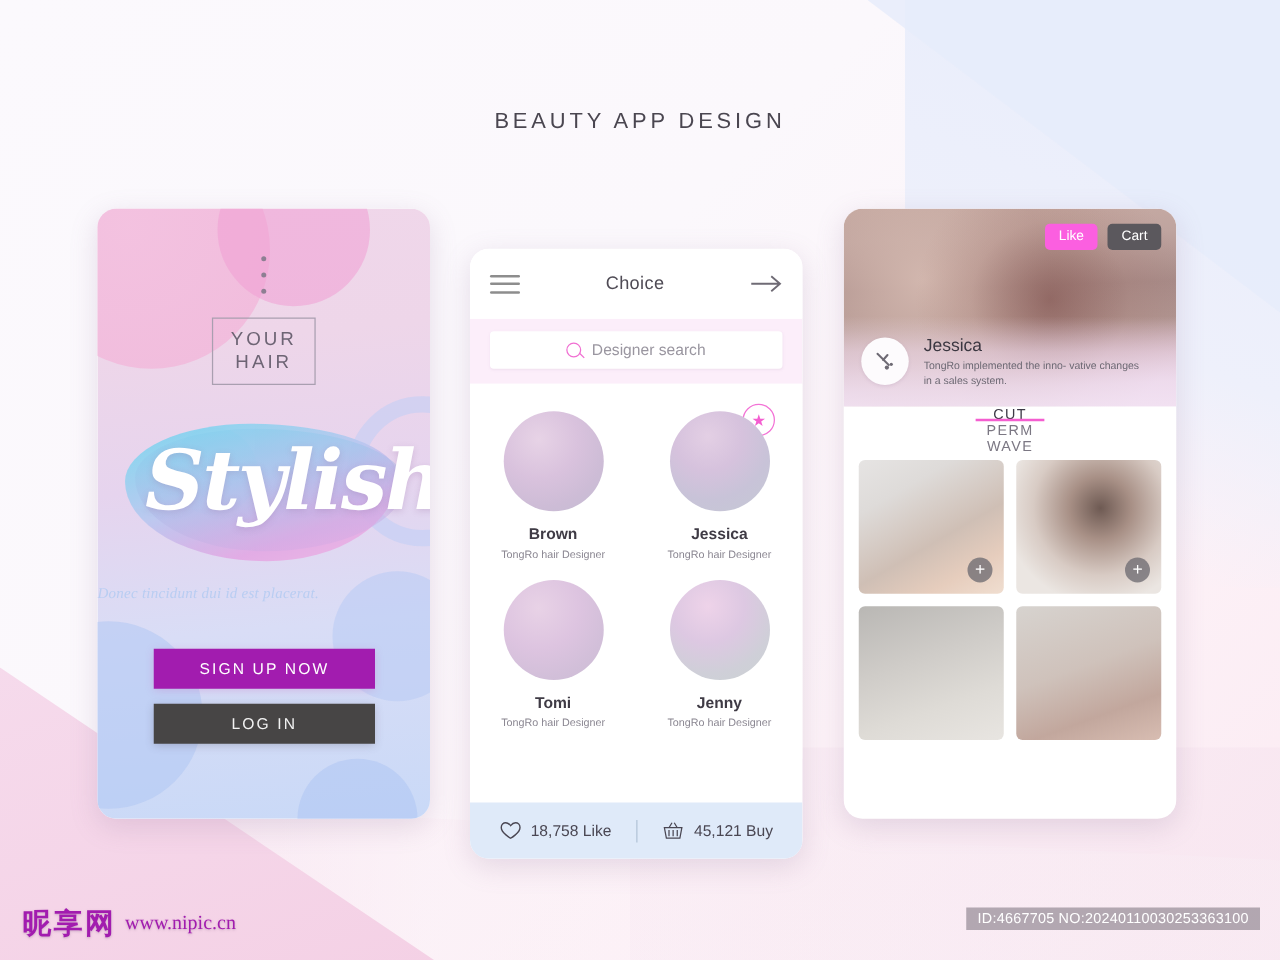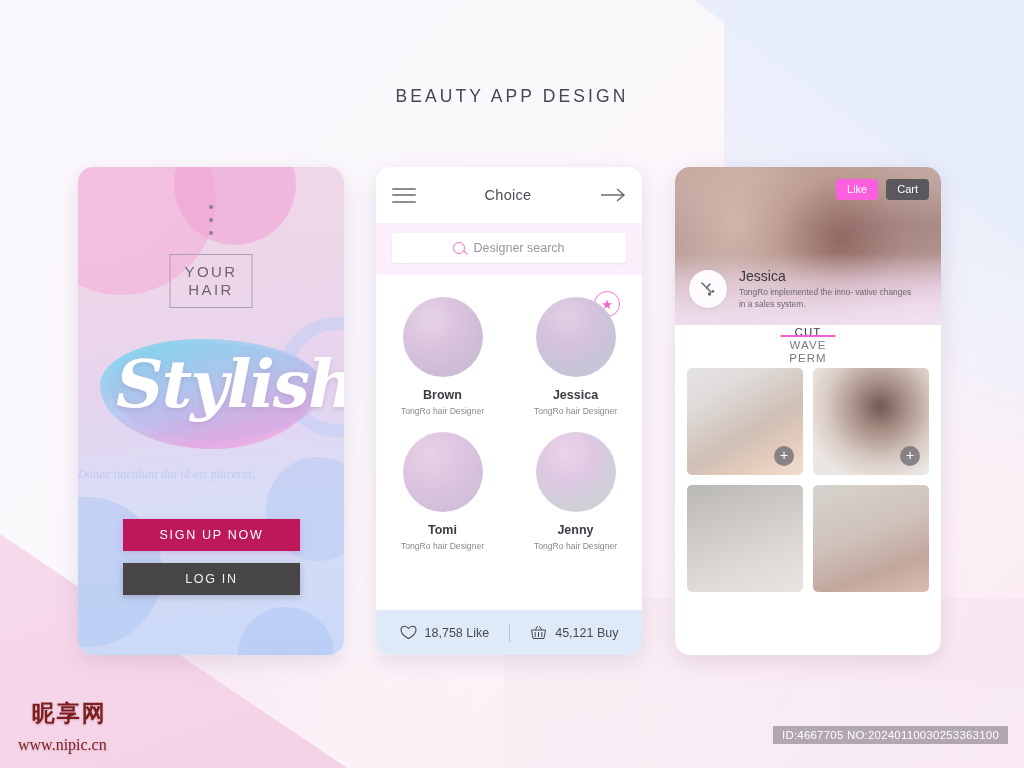--- a/index.html
+++ b/index.html
@@ -50,21 +50,21 @@
   }
 
   
   .phone{
     position:absolute; top:167px; width:266px; height:488px;
     border-radius:15px; overflow:hidden;
     box-shadow:0 6px 22px rgba(140,110,150,.20);
     background:#fff;
   }
   #phone1{ left:78px; }
-  #phone2{ left:376px; }
+  #phone2{ left:376px;margin-top:32px; }
   #phone3{ left:675px; }
 
   
   .p1-bg{ position:absolute; inset:0;
     background:linear-gradient(175deg,#f0d7ea 0%,#eed6e9 22%,#e6d4ee 45%,#d9ddf6 68%,#c9d9f7 100%);
   }
   .blob{ position:absolute; border-radius:50%; }
   .b1{ width:190px; height:190px; left:-52px; top:-62px;
        background:radial-gradient(circle at 40% 40%,#f4bede,#f1b7da); opacity:.85; }
   .b2{ width:122px; height:122px; left:96px; top:-44px;
@@ -111,21 +111,21 @@
     text-shadow:0 2px 5px rgba(160,120,170,.30);
     margin-left:24px;
   }
   .tagline{
     position:absolute; left:0; width:100%; top:300px; text-align:left;
     font-family:"Liberation Serif", serif; font-style:italic;
     font-size:12px; color:#b9cdf2; letter-spacing:.2px;
   }
   .btn-primary{
     position:absolute; left:45px; top:352px; width:177px; height:32px;
-    background:#be185d; color:#fff; border:0;
+    background:#a21caf; color:#fff; border:0;
     font-size:12.5px; letter-spacing:1.7px;
     display:flex; align-items:center; justify-content:center;
     box-shadow:0 2px 7px rgba(200,90,180,.28); cursor:pointer;
   }
   .btn-dark{
     position:absolute; left:45px; top:396px; width:177px; height:32px;
     background:#474545; color:#f2f2f2; border:0;
     font-size:12.5px; letter-spacing:1.7px;
     display:flex; align-items:center; justify-content:center;
     box-shadow:0 2px 7px rgba(90,80,95,.3); cursor:pointer;
@@ -228,24 +228,23 @@
   .thumb.t3{ background:linear-gradient(160deg,#b9b7b4 0%,#cfccc8 40%,#dedbd6 70%,#e8e5e1 100%); }
   .thumb.t4{ background:linear-gradient(160deg,#d7d3cf 0%,#cfc2bb 45%,#c2a79d 75%,#d8bdb2 100%); }
   .plus{
     position:absolute; right:9px; bottom:9px; width:20px; height:20px; border-radius:50%;
     background:rgba(110,108,114,.78); color:#fff; font-size:14px; line-height:19px;
     text-align:center; cursor:pointer;
   }
 
   
   .wm-logo{
-    position:absolute; left:18px; bottom:14px; display:flex; align-items:flex-end; gap:7px;
-    color:#7f1d1d; text-shadow:0 1px 2px rgba(150,110,150,.45);
+    position:absolute; left:18px; bottom:14px; display:flex; align-items:center; gap:7px;
+    color:#a21caf; text-shadow:0 1px 2px rgba(150,110,150,.45);
     pointer-events:none;
-    flex-direction:column;
   }
   .wm-cn{ font-size:23px; font-weight:700; letter-spacing:2px; }
   .wm-url{ font-family:"Liberation Serif", serif; font-size:16px; }
   .wm-id{
     position:absolute; right:16px; bottom:24px;
     background:rgba(120,112,122,.55); color:#fff;
     font-size:11.5px; padding:3px 9px; letter-spacing:.2px;
   }
 </style>
 </head>
@@ -372,22 +371,22 @@
       </div>
       <div>
         <div class="hname">Jessica</div>
         <div class="hdesc">TongRo implemented the inno- vative changes in a sales system.</div>
       </div>
     </div>
   </div>
 
   <div class="tabs">
     <div class="tab active">CUT</div>
+    <div class="tab">PERM</div>
     <div class="tab">WAVE</div>
-    <div class="tab">PERM</div>
   </div>
 
   <div class="p3-grid">
     <div class="thumb">
       <div class="plus">+</div>
     </div>
     <div class="thumb t2">
       <div class="plus">+</div>
     </div>
     <div class="thumb t3"></div>

